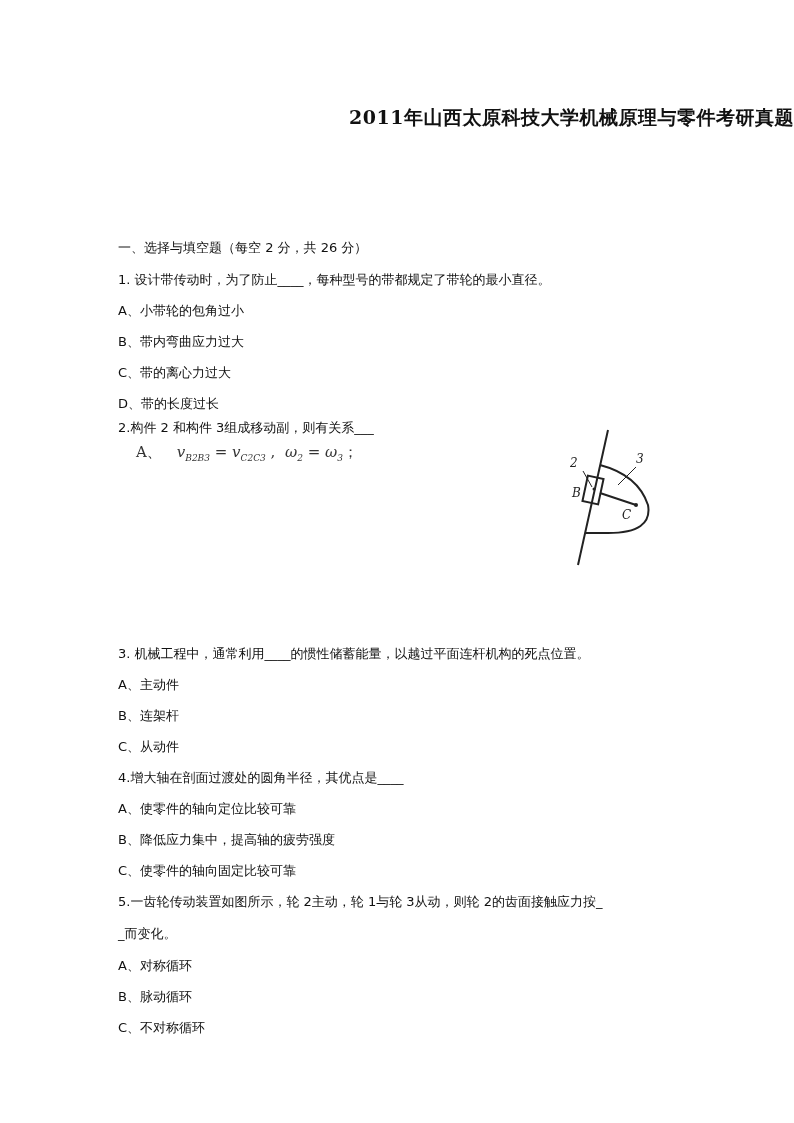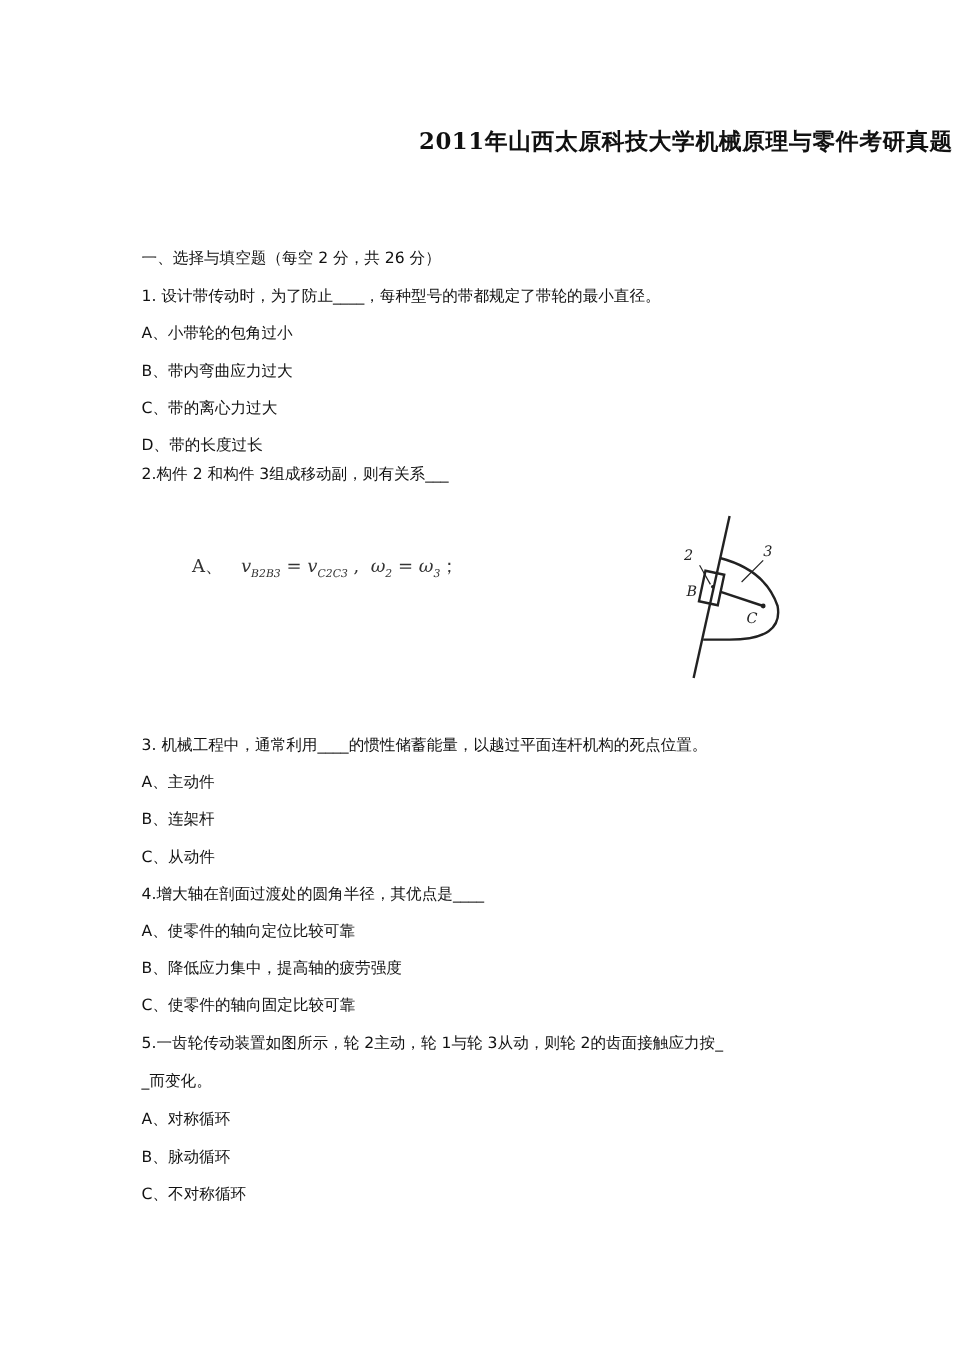--- a/index.html
+++ b/index.html
@@ -1,21 +1,21 @@
 <!DOCTYPE html>
 <html><head>
 <meta charset="utf-8">
 <style>
   html, body { margin:0; padding:0; background:#ffffff; }
   body { width:794px; height:1123px; position:relative; overflow:hidden;
          font-family: "DejaVu Sans", "Liberation Sans", sans-serif; color:#111; }
   .title { position:absolute; left:0; width:794px; top:105px; text-align:right;
            font-family: "DejaVu Serif", "Liberation Serif", serif; font-size:19px; font-weight:bold; letter-spacing:0.5px; }
-  .line { position:absolute; left:118px; font-size:13px; white-space:nowrap; line-height:16px; }
-  .formula-box { position:absolute; left:130px; top:455px; width:290px; height:160px;margin-left:24px; }
+  .line { position:absolute; left:118px; font-size:13px; white-space:nowrap; line-height:16px;margin-top:32px; }
+  .formula-box { position:absolute; left:130px; top:435px; width:290px; height:160px; }
   .frow { position:absolute; left:6px; font-family:"DejaVu Serif","Liberation Serif",serif; font-size:15px; color:#333; white-space:nowrap; }
   .frow .lbl { display:inline-block; width:36px; }
   .frow i { font-style:italic; }
   .frow sub { font-size:9px; font-style:italic; }
   .figure { position:absolute; left:548px; top:425px; width:130px; height:145px; }
 </style>
 </head>
 <body>
 
 <div>

